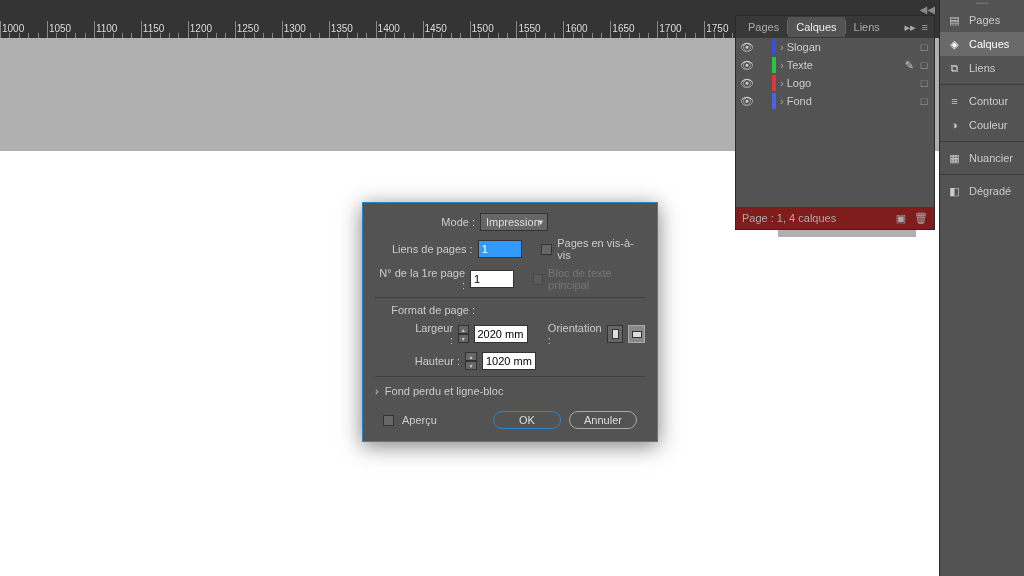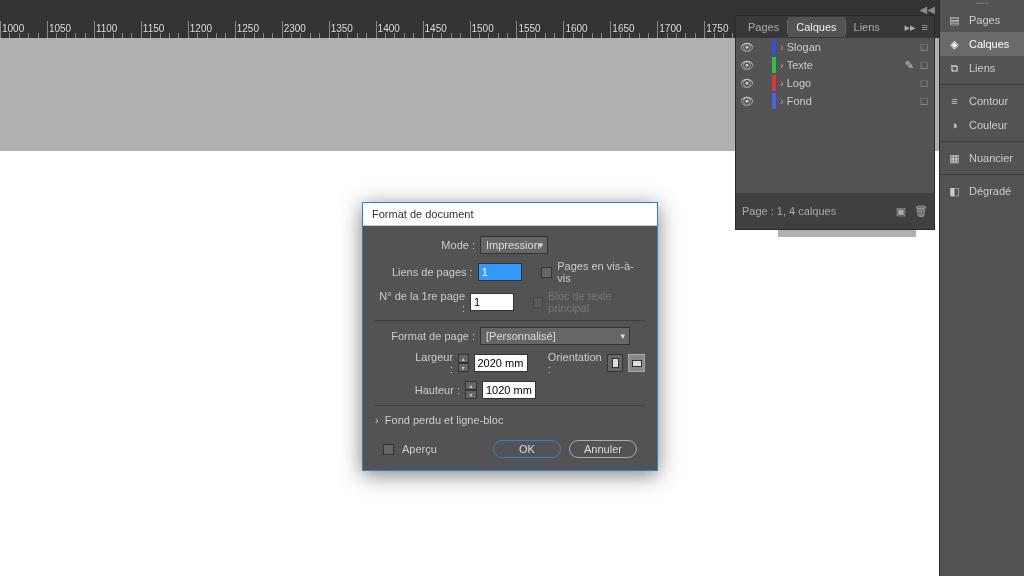--- a/index.html
+++ b/index.html
@@ -21,21 +21,21 @@
 .panel-tab.active { background:#535353; color:#eee; }
 .panel-tab-sep { width:1px; height:14px; background:#666; }
 .panel-flyout { margin-left:auto; display:flex; gap:6px; padding-right:6px; color:#aaa; }
 .layer-row { display:flex; align-items:center; height:18px; padding:0 4px; }
 .layer-row .vis { width:14px; text-align:center; color:#ccc; }
 .layer-row .lock { width:14px; }
 .layer-color { width:4px; height:16px; margin:0 4px; }
 .layer-name { flex:1; color:#ccc; }
 .layer-disc { color:#aaa; margin-right:3px; }
 .layer-end { width:12px; text-align:center; color:#aaa; }
-.panel-footer { position:absolute; bottom:0; left:0; right:0; height:36px; background:#404040; display:flex; align-items:center; padding:0 6px; color:#aaa; }
+.panel-footer { position:absolute; bottom:0; left:0; right:0; height:22px; background:#7f1d1d; display:flex; align-items:center; padding:0 6px; color:#aaa; }
 .panel-footer .spacer { flex:1; }
 
 .sidebar { position:absolute; top:0; right:0; width:85px; bottom:0; background:#535353; border-left:1px solid #2a2a2a; }
 .sidebar-grip { height:8px; text-align:center; color:#888; line-height:6px; }
 .sidebar-item { display:flex; align-items:center; gap:7px; height:24px; padding:0 7px; color:#ccc; cursor:pointer; }
 .sidebar-item.active { background:#6a6a6a; color:#fff; }
 .sidebar-sep { height:1px; background:#3a3a3a; margin:4px 0; }
 .sidebar-icon { width:15px; height:14px; display:flex; align-items:center; justify-content:center; }
 
 .dialog { position:absolute; top:202px; left:362px; width:296px; background:#535353; border:1px solid #2b84c6; box-shadow:0 4px 20px rgba(0,0,0,0.5); }
@@ -106,21 +106,21 @@
       <div class="ruler-tick min" style="left: 206.58px;"></div>
       <div class="ruler-tick min" style="left: 215.97px;"></div>
       <div class="ruler-tick min" style="left: 225.36px;"></div>
       <div class="ruler-tick maj" style="left: 234.75px;"></div>
       <div class="ruler-label" style="left: 234.75px;">1250</div>
       <div class="ruler-tick min" style="left: 244.14px;"></div>
       <div class="ruler-tick min" style="left: 253.53px;"></div>
       <div class="ruler-tick min" style="left: 262.92px;"></div>
       <div class="ruler-tick min" style="left: 272.31px;"></div>
       <div class="ruler-tick maj" style="left: 281.7px;"></div>
-      <div class="ruler-label" style="left: 281.7px;">2300</div>
+      <div class="ruler-label" style="left: 281.7px;">1300</div>
       <div class="ruler-tick min" style="left: 291.09px;"></div>
       <div class="ruler-tick min" style="left: 300.48px;"></div>
       <div class="ruler-tick min" style="left: 309.87px;"></div>
       <div class="ruler-tick min" style="left: 319.26px;"></div>
       <div class="ruler-tick maj" style="left: 328.65px;"></div>
       <div class="ruler-label" style="left: 328.65px;">1350</div>
       <div class="ruler-tick min" style="left: 338.04px;"></div>
       <div class="ruler-tick min" style="left: 347.43px;"></div>
       <div class="ruler-tick min" style="left: 356.82px;"></div>
       <div class="ruler-tick min" style="left: 366.21px;"></div>
@@ -290,21 +290,20 @@
       </div>
       <div class="sidebar-sep"></div>
       <div class="sidebar-item">
         <span class="sidebar-icon">◧</span>
         <span>Dégradé</span>
       </div>
     </div>
 </div>
 
 <div class="dialog">
-  <div class="dialog-title">Format de document</div>
   <div class="dialog-body">
     <div class="form-row">
       <div class="form-label w1">Mode :</div>
       <div class="form-select" style="width:68px">Impression</div>
     </div>
     <div class="form-row">
       <div class="form-label w1">Liens de pages :</div>
       <input class="form-input sel" value="1" style="">
       <div style="width:10px"></div>
       <div class="chk"></div>
@@ -313,21 +312,20 @@
     <div class="form-row">
       <div class="form-label w1">N° de la 1re page :</div>
       <input class="form-input" value="1" style="">
       <div style="width:10px"></div>
       <div class="chk dis"></div>
       <span class="chk-label dis">Bloc de texte principal</span>
     </div>
     <div class="divider"></div>
     <div class="form-row">
       <div class="form-label w1">Format de page :</div>
-      <div class="form-select" style="width:150px">[Personnalisé]</div>
     </div>
     <div class="form-row" style="padding-left:35px">
       <div class="form-label w2">Largeur :</div>
       <div class="spinner">
           <div>▴</div>
           <div>▾</div>
         </div>
       <input class="form-input" style="width: 54px;" value="2020 mm">
       <div style="width:12px"></div>
       <span class="chk-label">Orientation :</span>

